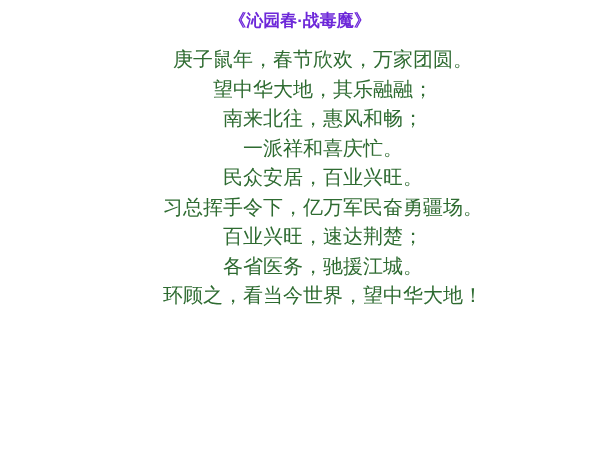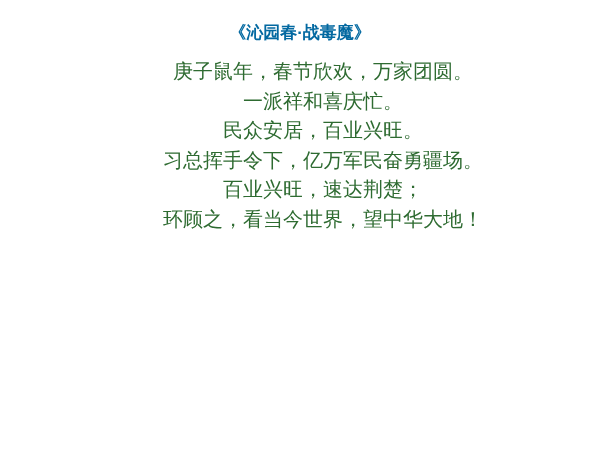--- a/index.html
+++ b/index.html
@@ -14,25 +14,25 @@
     font-family: "Liberation Sans", sans-serif;
   }
   .page {
     width: 600px;
     height: 450px;
     text-align: center;
     box-sizing: border-box;
   }
   .poem-title {
     margin: 0;
-    padding-top: 22px;
+    padding-top: 10px;
     font-size: 17px;
     line-height: 22px;
     font-weight: bold;
-    color: #0369a1;
+    color: #6d28d9;
     letter-spacing: 0px;
   }
   .poem-date {
     margin-top: 4px;
     font-size: 17px;
     line-height: 26px;
     color: #2e6b31;
   }
   .poem-body {
     margin-top: 13px;
@@ -47,19 +47,22 @@
 </style>
 </head>
 <body>
 
 <div class="page">
   <h1 class="poem-title">《沁园春·战毒魔》</h1>
 
 
   <div class="poem-body">
     <div class="poem-line">庚子鼠年，春节欣欢，万家团圆。</div>
+    <div class="poem-line">望中华大地，其乐融融；</div>
+    <div class="poem-line">南来北往，惠风和畅；</div>
     <div class="poem-line">一派祥和喜庆忙。</div>
     <div class="poem-line">民众安居，百业兴旺。</div>
     <div class="poem-line">习总挥手令下，亿万军民奋勇疆场。</div>
     <div class="poem-line">百业兴旺，速达荆楚；</div>
+    <div class="poem-line">各省医务，驰援江城。</div>
     <div class="poem-line">环顾之，看当今世界，望中华大地！</div>
   </div>
 </div>
 
 </body></html>

